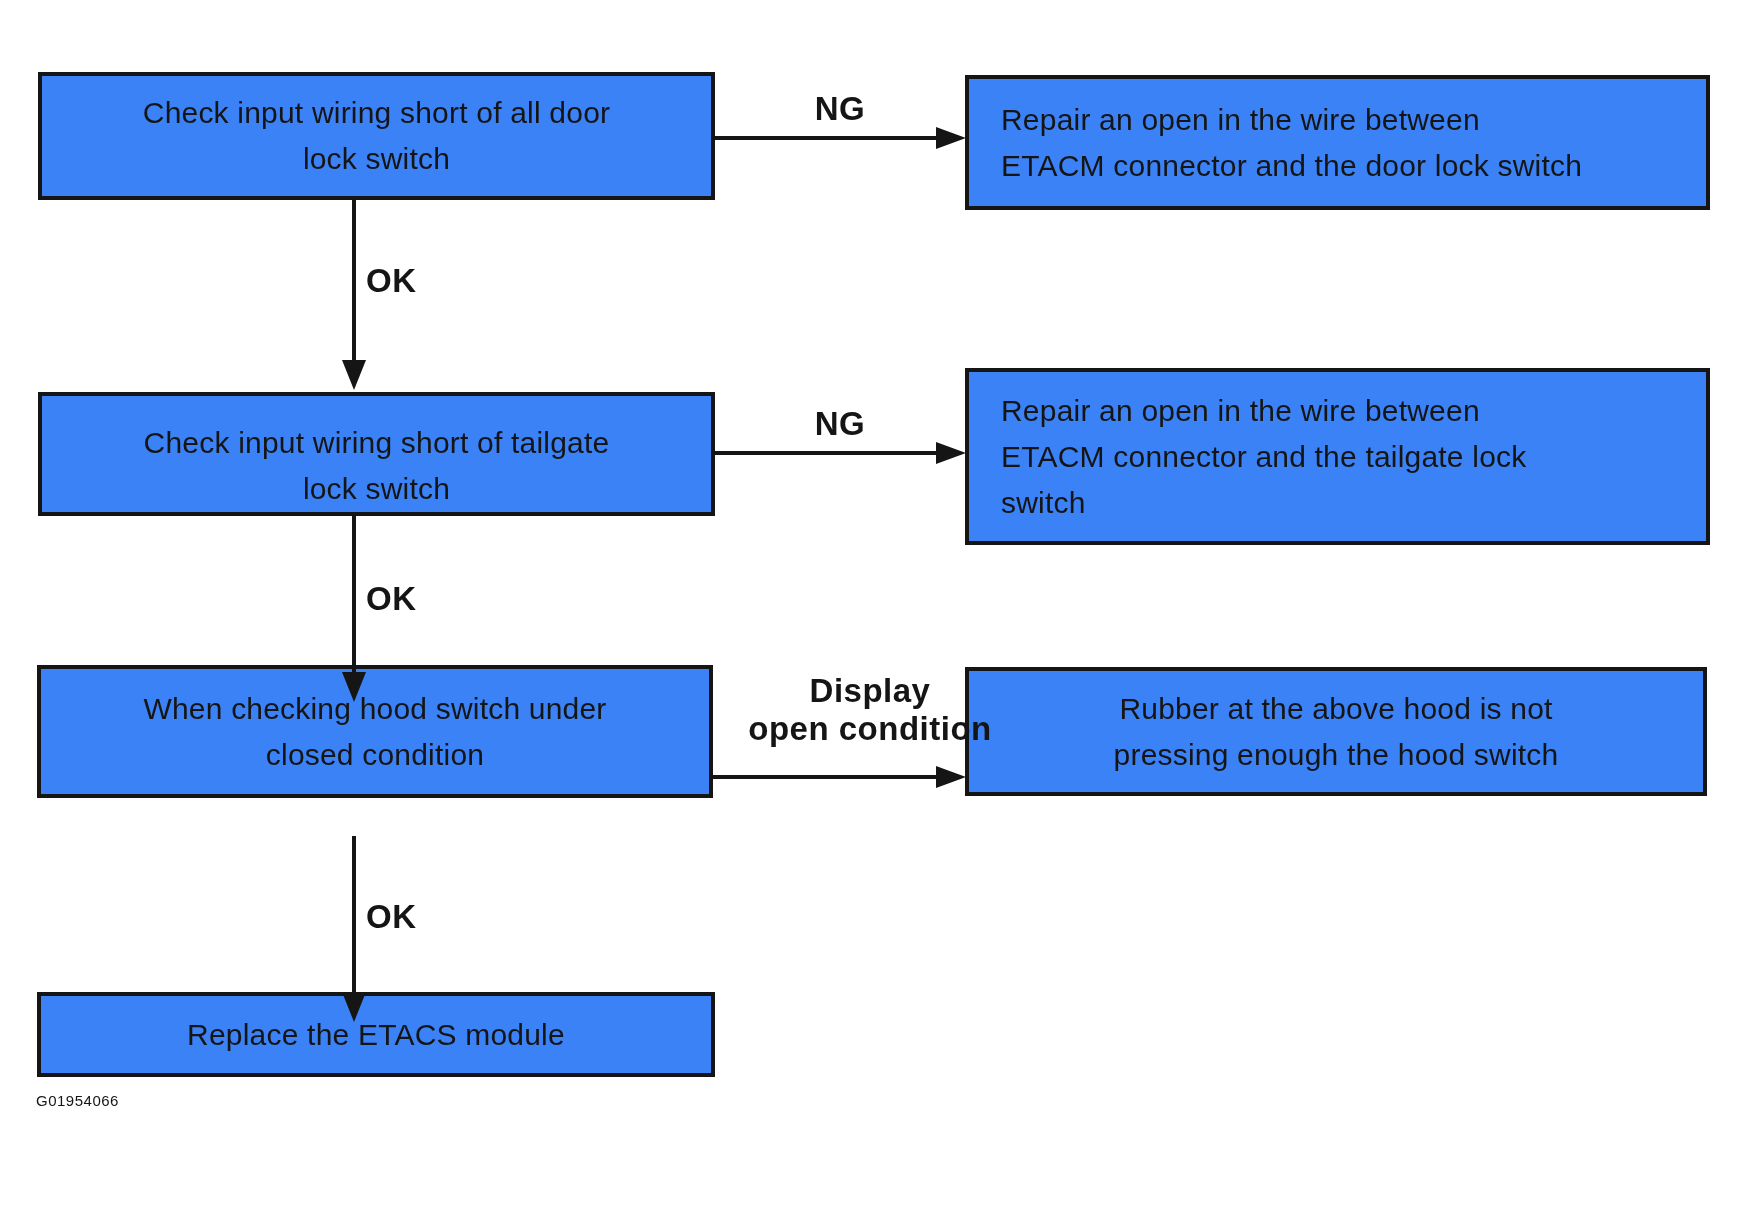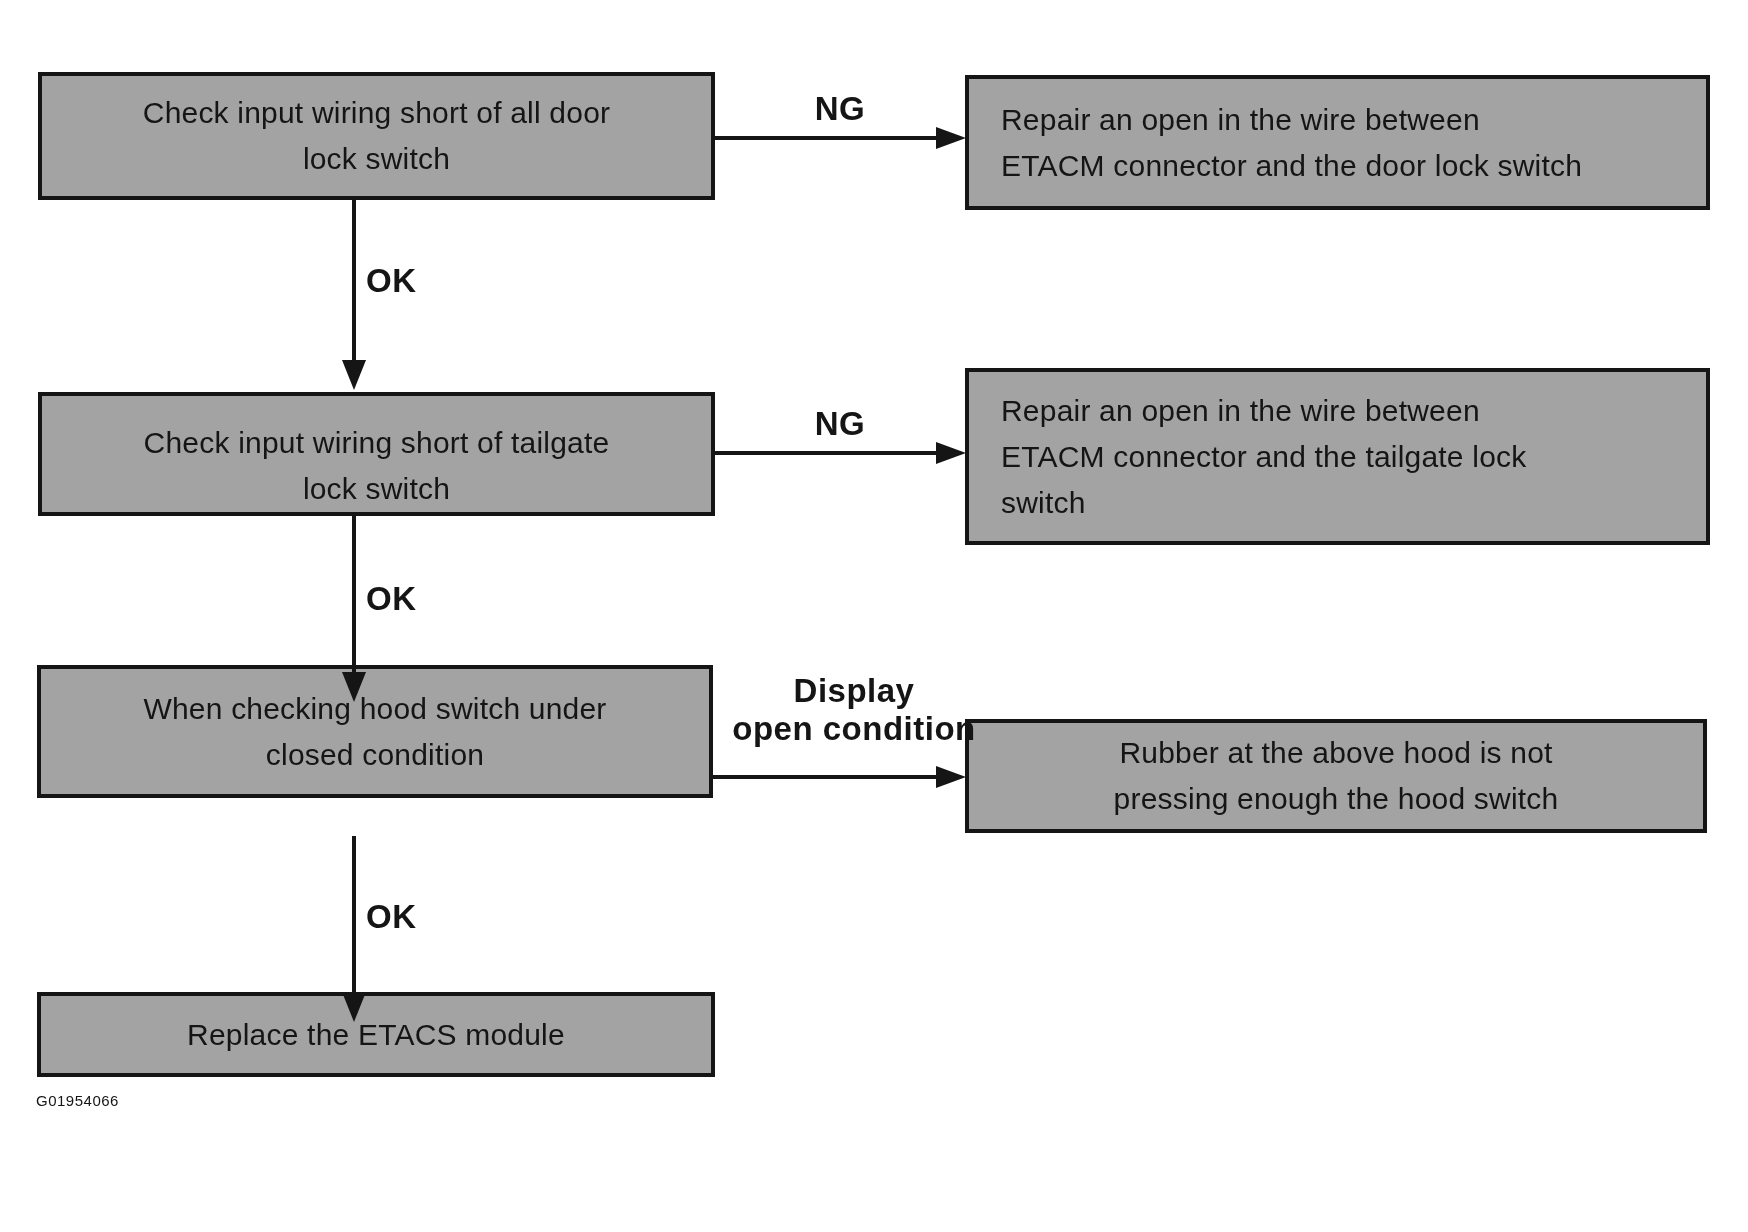--- a/index.html
+++ b/index.html
@@ -12,21 +12,21 @@
     height: 1232px;
     background: #ffffff;
     color: #151515;
     overflow: hidden;
   }
 
   
   .node {
     position: absolute;
     border: 4px solid #151515;
-    background: #a3a3a3;
+    background: #3b82f6;
     display: flex;
     align-items: center;
     justify-content: center;
     text-align: center;
     font-size: 30px;
     line-height: 46px;
     white-space: pre-line;
     letter-spacing: 0.2px;
   }
   .node.align-left {
@@ -35,21 +35,21 @@
     padding-left: 32px;
     padding-right: 26px;
   }
 
   
   .n-check-door     { left: 38px;  top: 72px;   width: 677px; height: 128px; }
   .n-repair-door    { left: 965px; top: 75px;   width: 745px; height: 135px; }
   .n-check-tailgate { left: 38px;  top: 392px;  width: 677px; height: 124px; align-items: flex-end; }
   .n-repair-tailgate{ left: 965px; top: 368px;  width: 745px; height: 177px; }
   .n-check-hood     { left: 37px;  top: 665px;  width: 676px; height: 133px; }
-  .n-rubber-hood    { left: 965px; top: 719px;  width: 742px; height: 114px; }
+  .n-rubber-hood    { left: 965px; top: 667px;  width: 742px; height: 129px; }
   .n-replace-etacs  { left: 37px;  top: 992px; width: 678px; height: 85px;  }
 
   
   .hline { position: absolute; height: 4px; background: #151515; }
   .vline { position: absolute; width: 4px;  background: #151515; }
 
   .l-ng1     { left: 713px; top: 136px; width: 225px; }
   .l-ng2     { left: 713px; top: 451px; width: 225px; }
   .l-display { left: 711px; top: 775px; width: 227px; }
 
@@ -82,21 +82,21 @@
     position: absolute;
     font-weight: bold;
     font-size: 33px;
     line-height: 38px;
     text-align: center;
     white-space: pre-line;
     letter-spacing: 0.5px;
   }
   .t-ng1     { left: 720px; top: 90px;  width: 240px; }
   .t-ng2     { left: 720px; top: 405px; width: 240px; }
-  .t-display { left: 712px; top: 672px; width: 284px; }
+  .t-display { left: 728px; top: 672px; width: 284px; }
   .t-ok1 { left: 366px; top: 262px; width: 120px; text-align: left; }
   .t-ok2 { left: 366px; top: 580px; width: 120px; text-align: left; }
   .t-ok3 { left: 366px; top: 898px; width: 120px; text-align: left; }
 
   .fig-code {
     position: absolute;
     left: 36px; top: 1092px;
     font-size: 15px;
     letter-spacing: 0.5px;
   }

